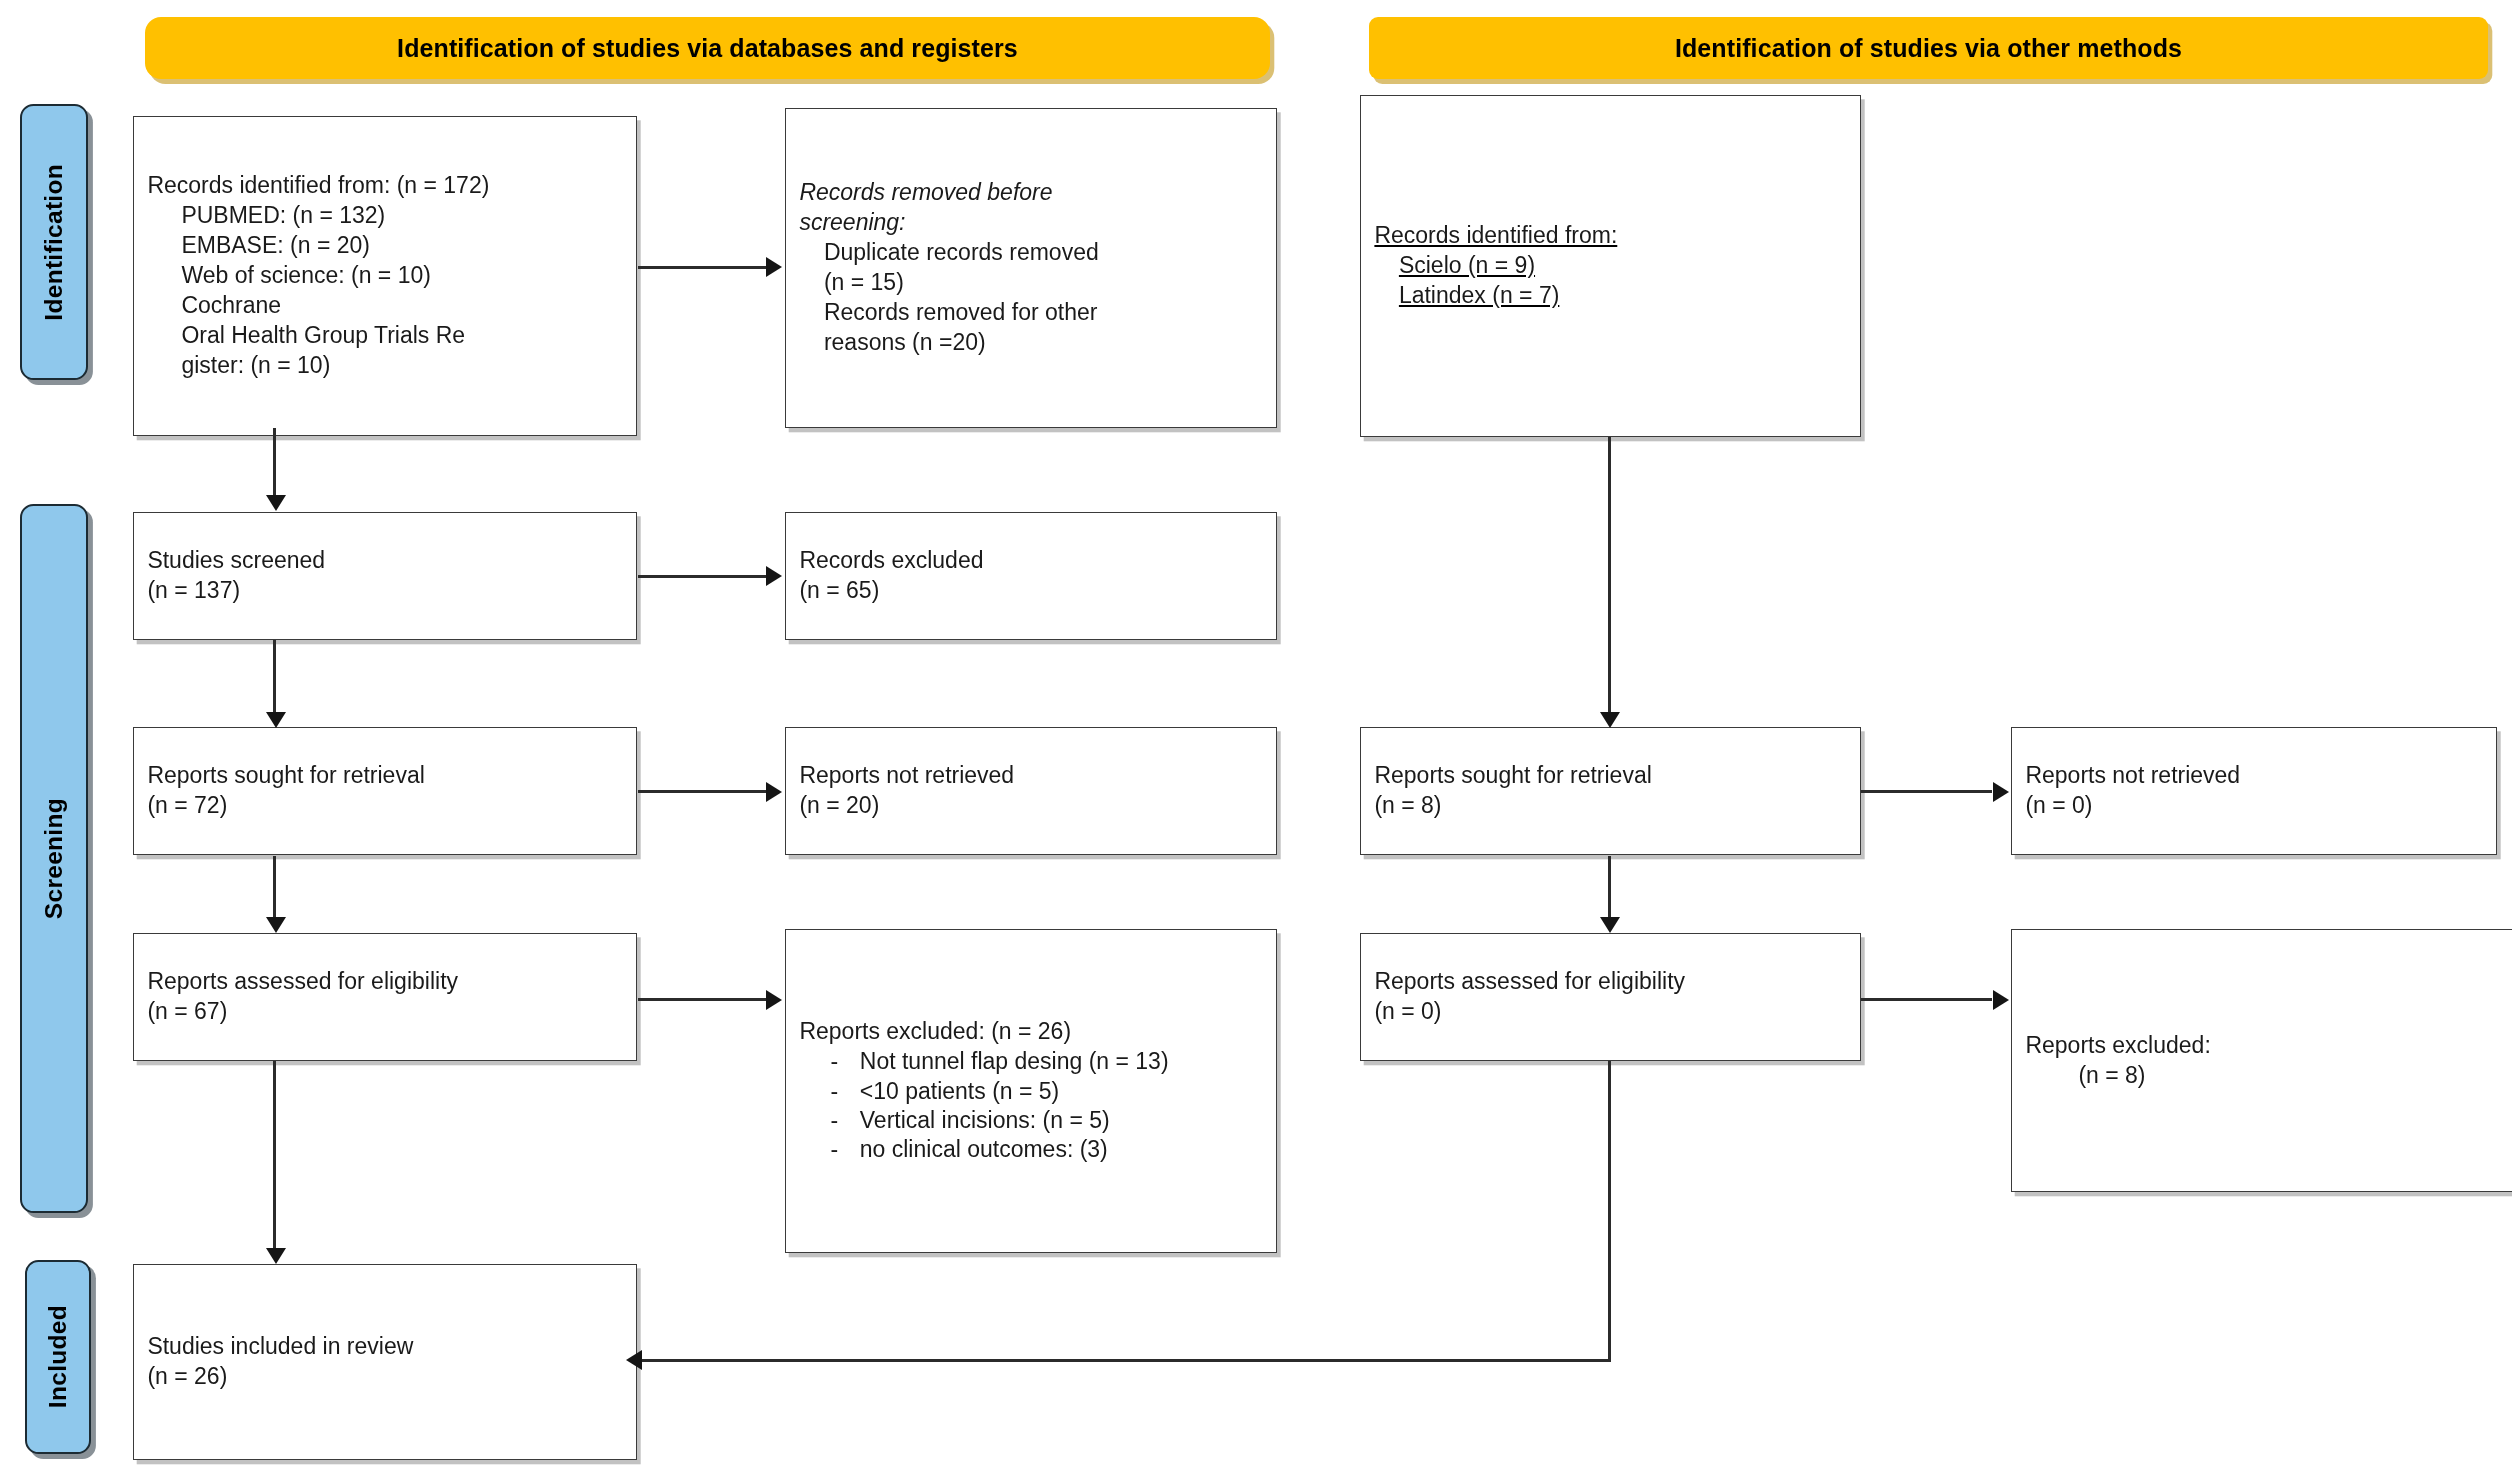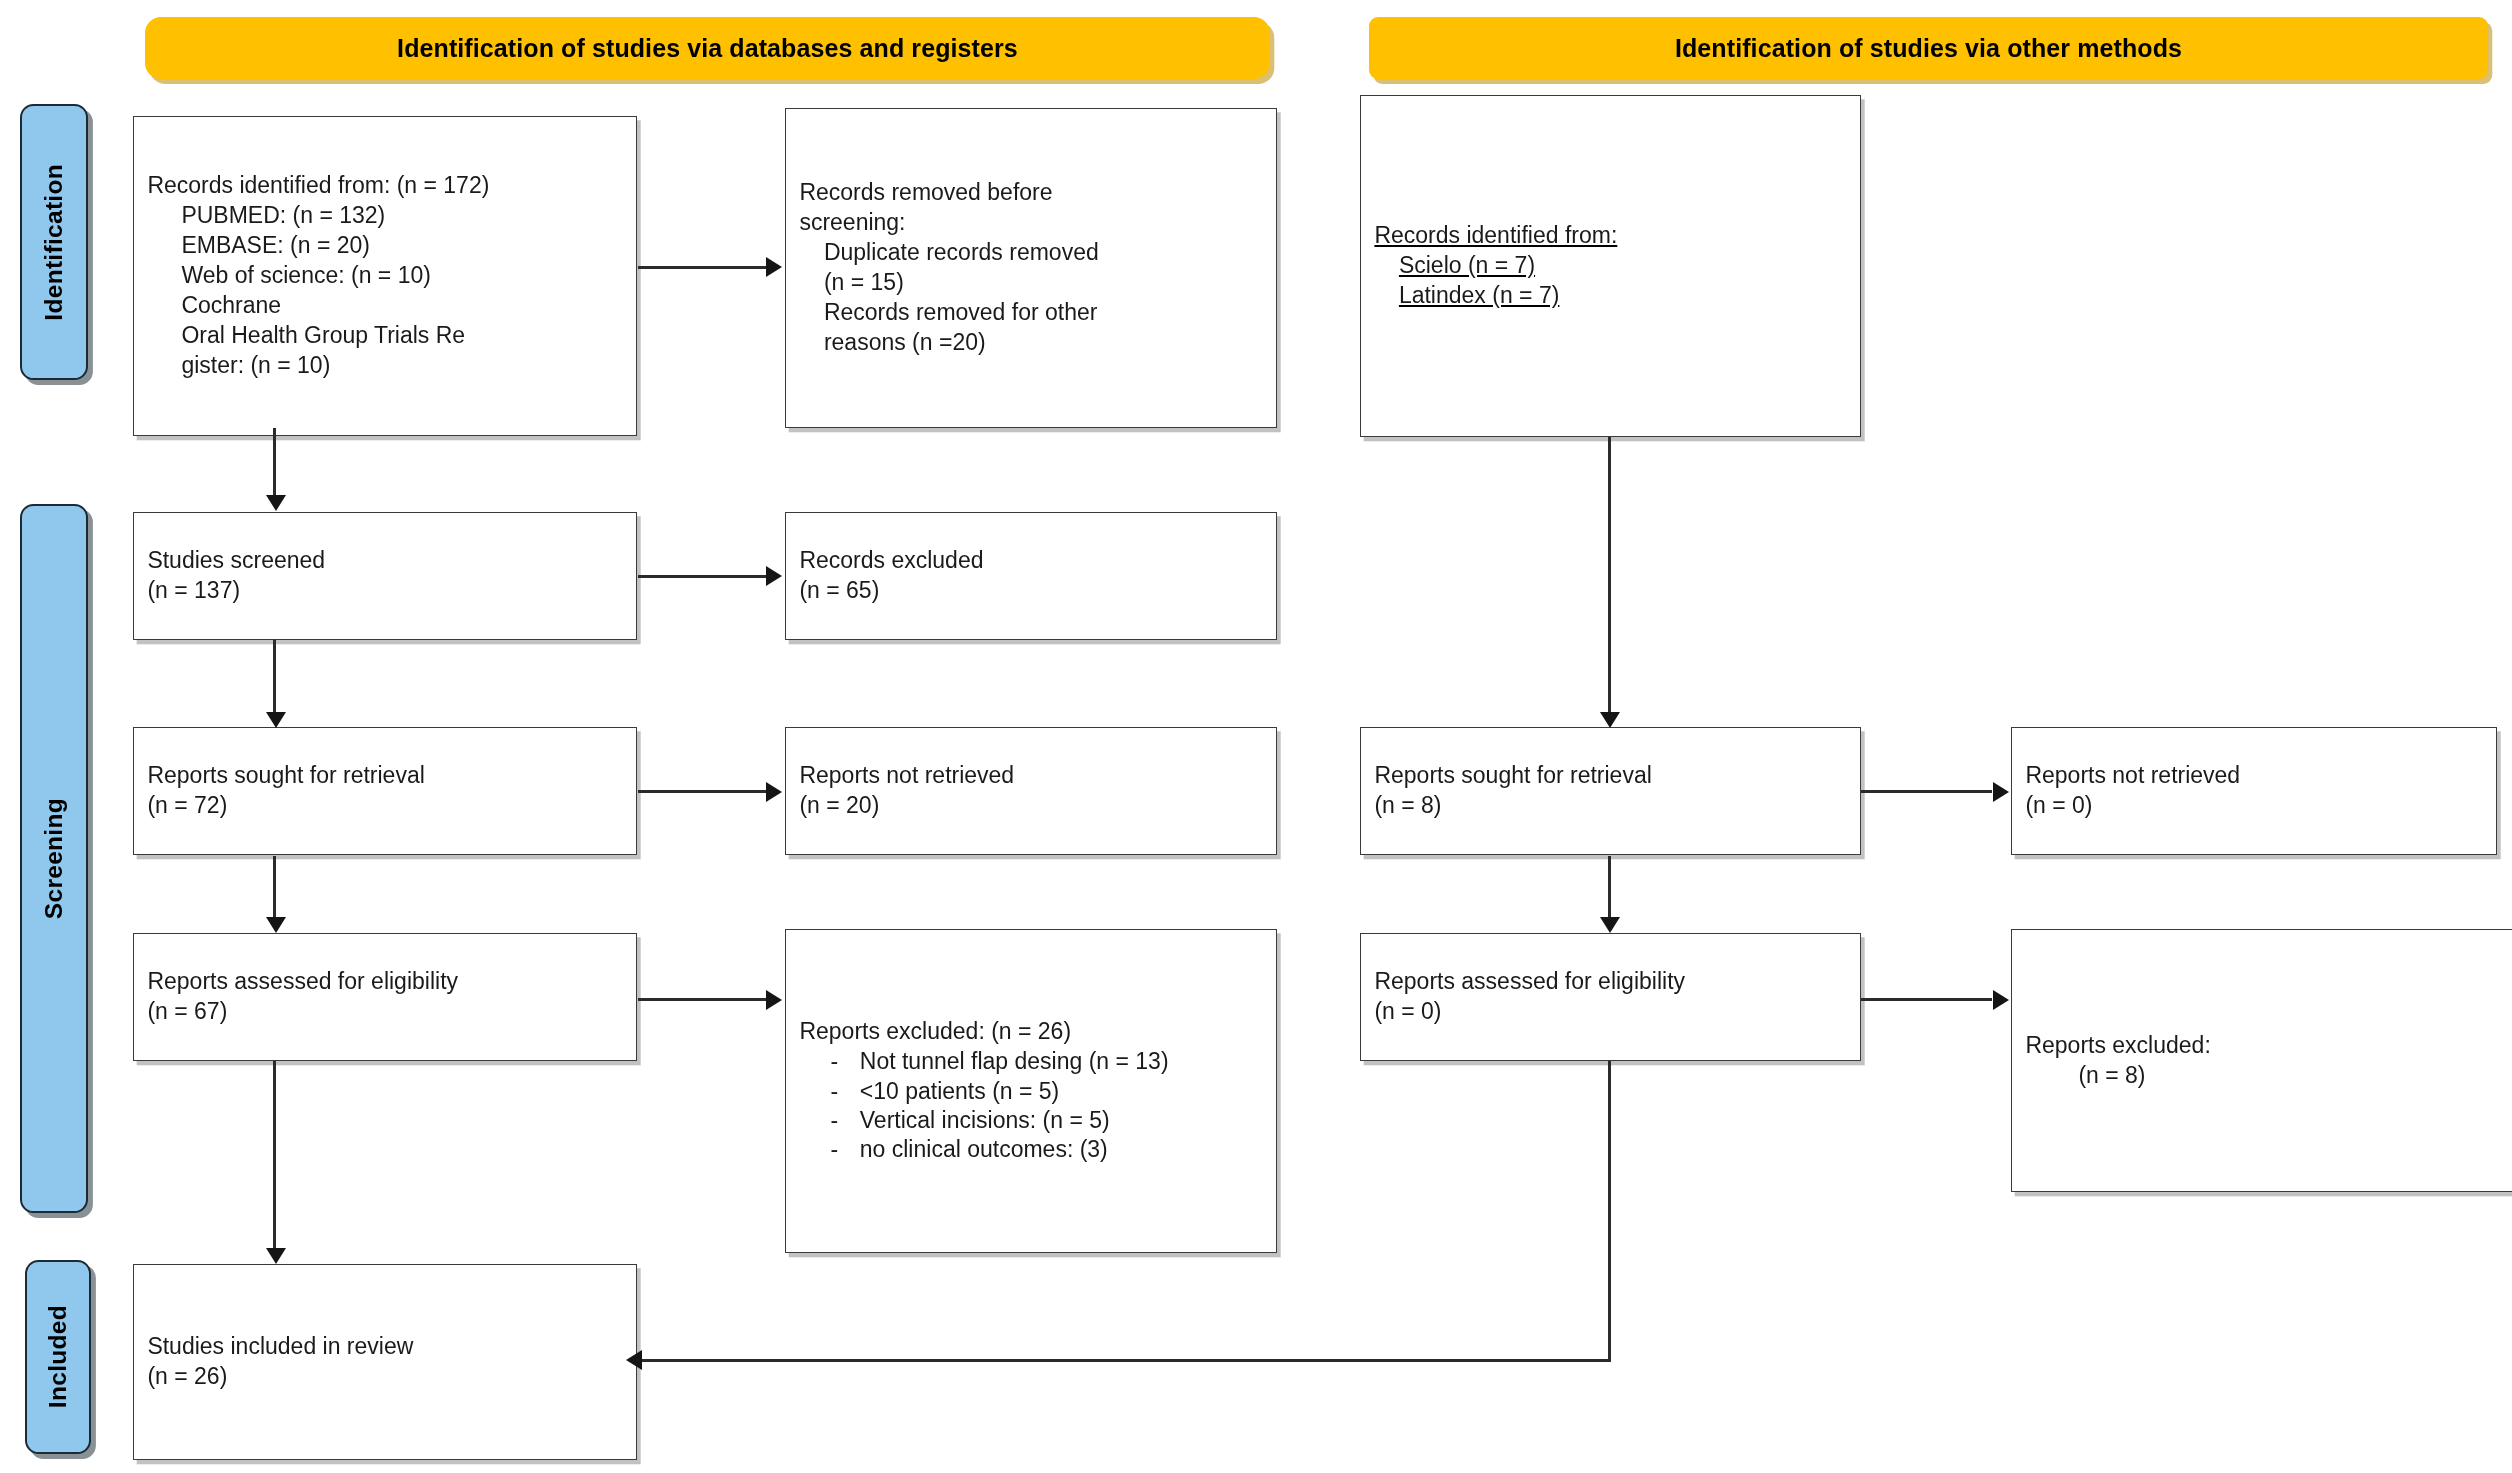--- a/index.html
+++ b/index.html
@@ -59,21 +59,21 @@
   }
   .node .line{
     font-size:23px;
     color:#1a1a1a;
     line-height:1.30;
     white-space:pre-wrap;
   }
   .node .line.ind1{padding-left:34px;}
   .node .line.ind2{padding-left:24.5px;}
   .node .line.ind3{padding-left:53px;}
-  .node .line.italic{}
+  .node .line.italic{font-style:italic;}
   .node .bullets{margin:0;padding:0;list-style:none;}
   .node .bullets li{
     font-size:23px;color:#1a1a1a;line-height:1.28;
     display:flex;gap:16px;padding-left:31px;
   }
   .node .bullets li .dash{width:13.4px;flex:none;}
   .node .bullets li .btext{flex:1;}
   .node.center-text{justify-content:center;}
   
   .conn{position:absolute;background:#2b2b2b;}
@@ -140,21 +140,21 @@
     <div class="line italic">Records removed before</div>
     <div class="line italic">screening:</div>
     <div class="line ind2">Duplicate records removed</div>
     <div class="line ind2">(n = 15)</div>
     <div class="line ind2">Records removed for other</div>
     <div class="line ind2">reasons (n =20)</div>
   </div>
 
   <div class="node" style="left:1360px;top:95px;width:501px;height:342px;text-decoration:underline;">
     <div class="line">Records identified from:</div>
-    <div class="line ind2">Scielo (n = 7)</div>
+    <div class="line ind2">Scielo (n = 9)</div>
     <div class="line ind2">Latindex (n = 7)</div>
   </div>
 
   <div class="node" style="left:133px;top:512px;width:504px;height:128px;">
     <div class="line">Studies screened</div>
     <div class="line">(n = 137)</div>
   </div>
 
   <div class="node" style="left:785px;top:512px;width:492px;height:128px;">
     <div class="line">Records excluded</div>

